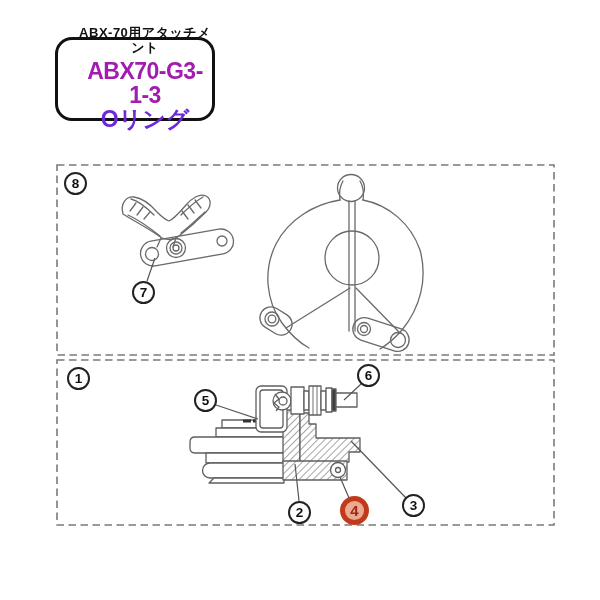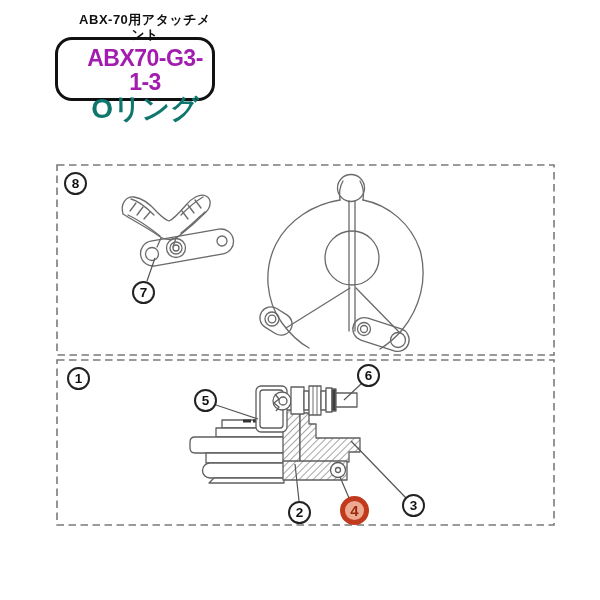--- a/index.html
+++ b/index.html
@@ -3,28 +3,28 @@
 <meta charset="utf-8">
 <style>
   html,body { margin:0; padding:0; background:#fff; }
   .stage {
     position:relative; width:600px; height:600px; background:#ffffff;
     font-family:"Liberation Sans","DejaVu Sans",sans-serif; overflow:hidden;
   }
   .stage svg { position:absolute; left:0; top:0; }
 
   .title-box {
-    position:absolute; left:55px; top:37px; width:160px; height:64px;
+    position:absolute; left:55px; top:37px; width:160px; height:84px;
     border:3.5px solid #111; border-radius:17px; background:#fff;
     display:flex; flex-direction:column; align-items:center; justify-content:center;
     text-align:center; z-index:3; box-sizing:border-box;padding-left:20px;
   }
   .title-sub  { font-size:13px; font-weight:bold; color:#111; letter-spacing:0.5px; line-height:1.15; }
   .title-num  { font-size:23px; font-weight:bold; color:#a21caf; letter-spacing:-0.5px; margin-top:3px; line-height:1.05; }
-  .title-name { font-size:28px; font-weight:bold; color:#0f766e; line-height:1.1; }
+  .title-name { font-size:23px; font-weight:bold; color:#6d28d9; line-height:1.1; }
 
   .badge {
     position:absolute; width:23px; height:23px; box-sizing:border-box;
     border:2px solid var(--badge-outline,#222); border-radius:50%; background:#fff;
     display:flex; align-items:center; justify-content:center;
     font-size:13.5px; font-weight:bold; color:#111; z-index:4; line-height:1;
   }
   .badge-red {
     width:29px; height:29px;
     border:5px solid var(--hl-ring,#c23a1d);

